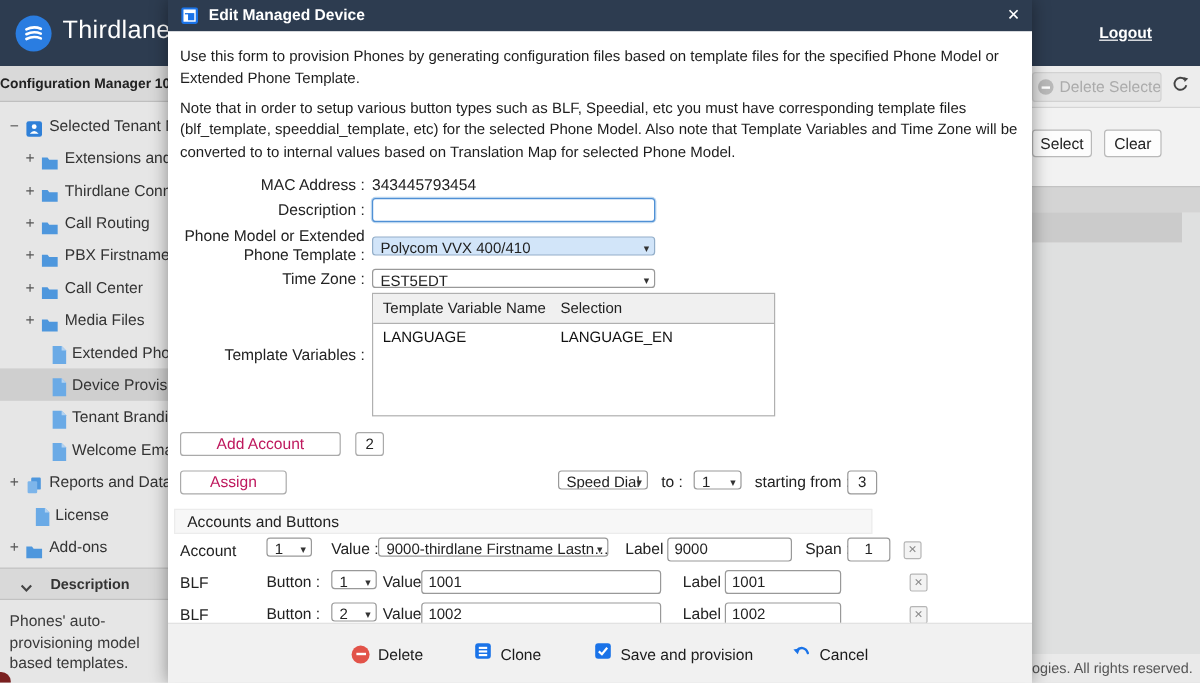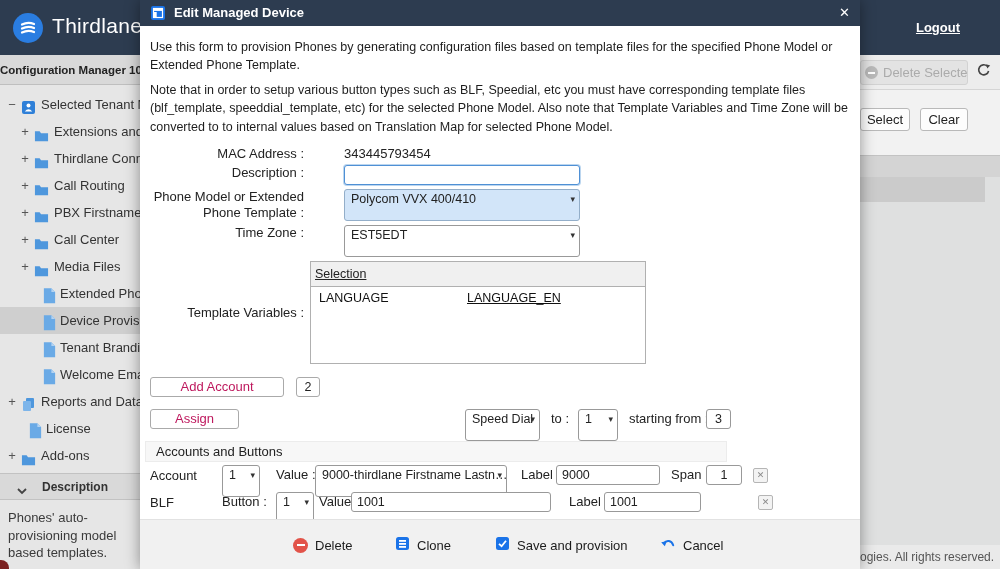--- a/index.html
+++ b/index.html
@@ -51,40 +51,40 @@
   
   .dialog { position:absolute; top:0; left:140px; width:720px; height:569px; background:#fff; z-index:5; box-shadow:0 0 14px rgba(0,0,0,.4); }
   .dlg-titlebar { position:absolute; top:0; left:0; right:0; height:26px; background:#2d3c50; }
   .dlg-titleicon { position:absolute; left:11px; top:6px; width:14px; height:14px; }
   .dlg-title { position:absolute; left:34px; top:0; line-height:26px; color:#fff; font-size:13px; font-weight:bold; }
   .dlg-close { position:absolute; right:10px; top:0; line-height:26px; color:#fff; font-size:13px; cursor:pointer; }
   .dlg-body { position:absolute; top:26px; left:0; right:0; bottom:50px; padding:12px 10px 0; }
   .intro { font-size:12.5px; color:#1d1d1d; line-height:1.45; }
   .intro + .intro { margin-top:7px; }
 
-  .form-row { display:flex; align-items:flex-start; margin-top:4px;gap:34px; }
+  .form-row { display:flex; align-items:center; margin-top:4px; }
   .form-label { width:160px; text-align:right; font-size:13px; color:#222; padding-right:6px; flex:none; line-height:1.2; }
   .mac-value { font-size:13px; color:#222; }
   input.txt { height:20px; border:1px solid #999; border-radius:3px; font-size:12.5px; font-family:"Liberation Sans",sans-serif; padding:0 5px; color:#222; background:#fff; }
   .inp-desc { width:236px; border:1px solid #4f90d5 !important; box-shadow:0 0 0 1px #bcd6ef; }
-  .sel { position:relative; height:32px; border:1px solid #999; border-radius:3px; background:#fff; font-size:12.5px; color:#222; line-height:18px; padding:0 16px 0 6px; white-space:nowrap; overflow:hidden; cursor:default; }
+  .sel { position:relative; height:16px; border:1px solid #999; border-radius:3px; background:#fff; font-size:12.5px; color:#222; line-height:18px; padding:0 16px 0 6px; white-space:nowrap; overflow:hidden; cursor:default; }
   .sel .caret { position:absolute; right:4px; top:0; font-size:9px; color:#333; line-height:18px; }
   .sel-model { width:236px; background:#d2e5f9; border-color:#93aec9; }
   .sel-tz { width:236px; }
 
   .tv-row { display:flex; margin-top:4px; }
   .tv-label { width:160px; text-align:right; font-size:13px; color:#222; padding-right:6px; flex:none; align-self:center; }
   .tv-table { width:336px; border:1px solid #b0b0b0; background:#fff; }
   .tv-head { display:flex; background:#f0f0f0; border-bottom:1px solid #b0b0b0; height:25px; }
   .tv-head span { font-size:12.5px; color:#222; line-height:25px; }
   .tv-body { height:76px; }
   .tv-r { display:flex; height:22px; }
   .tv-r span { font-size:12.5px; color:#111; line-height:22px; }
   .tv-c1 { width:152px; padding-left:8px; flex:none; }
-  .tv-c2 { padding-left:4px;text-decoration:underline; }
+  .tv-c2 { padding-left:4px; }
 
   .addacct-row { margin-top:13px; display:flex; align-items:center; }
   .btn { height:20px; background:#fff; border:1px solid #aaa; border-radius:3px; font-size:13px; color:#be185d; text-align:center; line-height:18px; cursor:pointer; }
   .btn-addacct { width:134px; }
   .count-box { margin-left:12px; width:24px; height:20px; border:1px solid #aaa; border-radius:3px; font-size:12.5px; text-align:center; line-height:18px; color:#222; }
   .assign-row { position:relative; margin-top:12px; height:22px; }
   .btn-assign { width:89px; }
   .lbl { font-size:13px; color:#222; line-height:20px; white-space:nowrap; }
   .assign-row .sel-type { position:absolute; left:315px; top:0; width:75px; }
   .assign-row .to-lbl { position:absolute; left:401px; top:0; }
@@ -305,20 +305,21 @@
         <span class="form-label">Time Zone :</span>
         <div class="sel sel-tz">
           <span>EST5EDT</span><span class="caret">▾</span>
         </div>
       </div>
 
       <div class="tv-row">
         <span class="tv-label">Template Variables :</span>
         <div class="tv-table">
           <div class="tv-head">
+            <span class="tv-c1">Template Variable Name</span>
             <span class="tv-c2">Selection</span>
           </div>
           <div class="tv-body">
             <div class="tv-r">
               <span class="tv-c1">LANGUAGE</span>
               <span class="tv-c2">LANGUAGE_EN</span>
             </div>
           </div>
         </div>
       </div>

